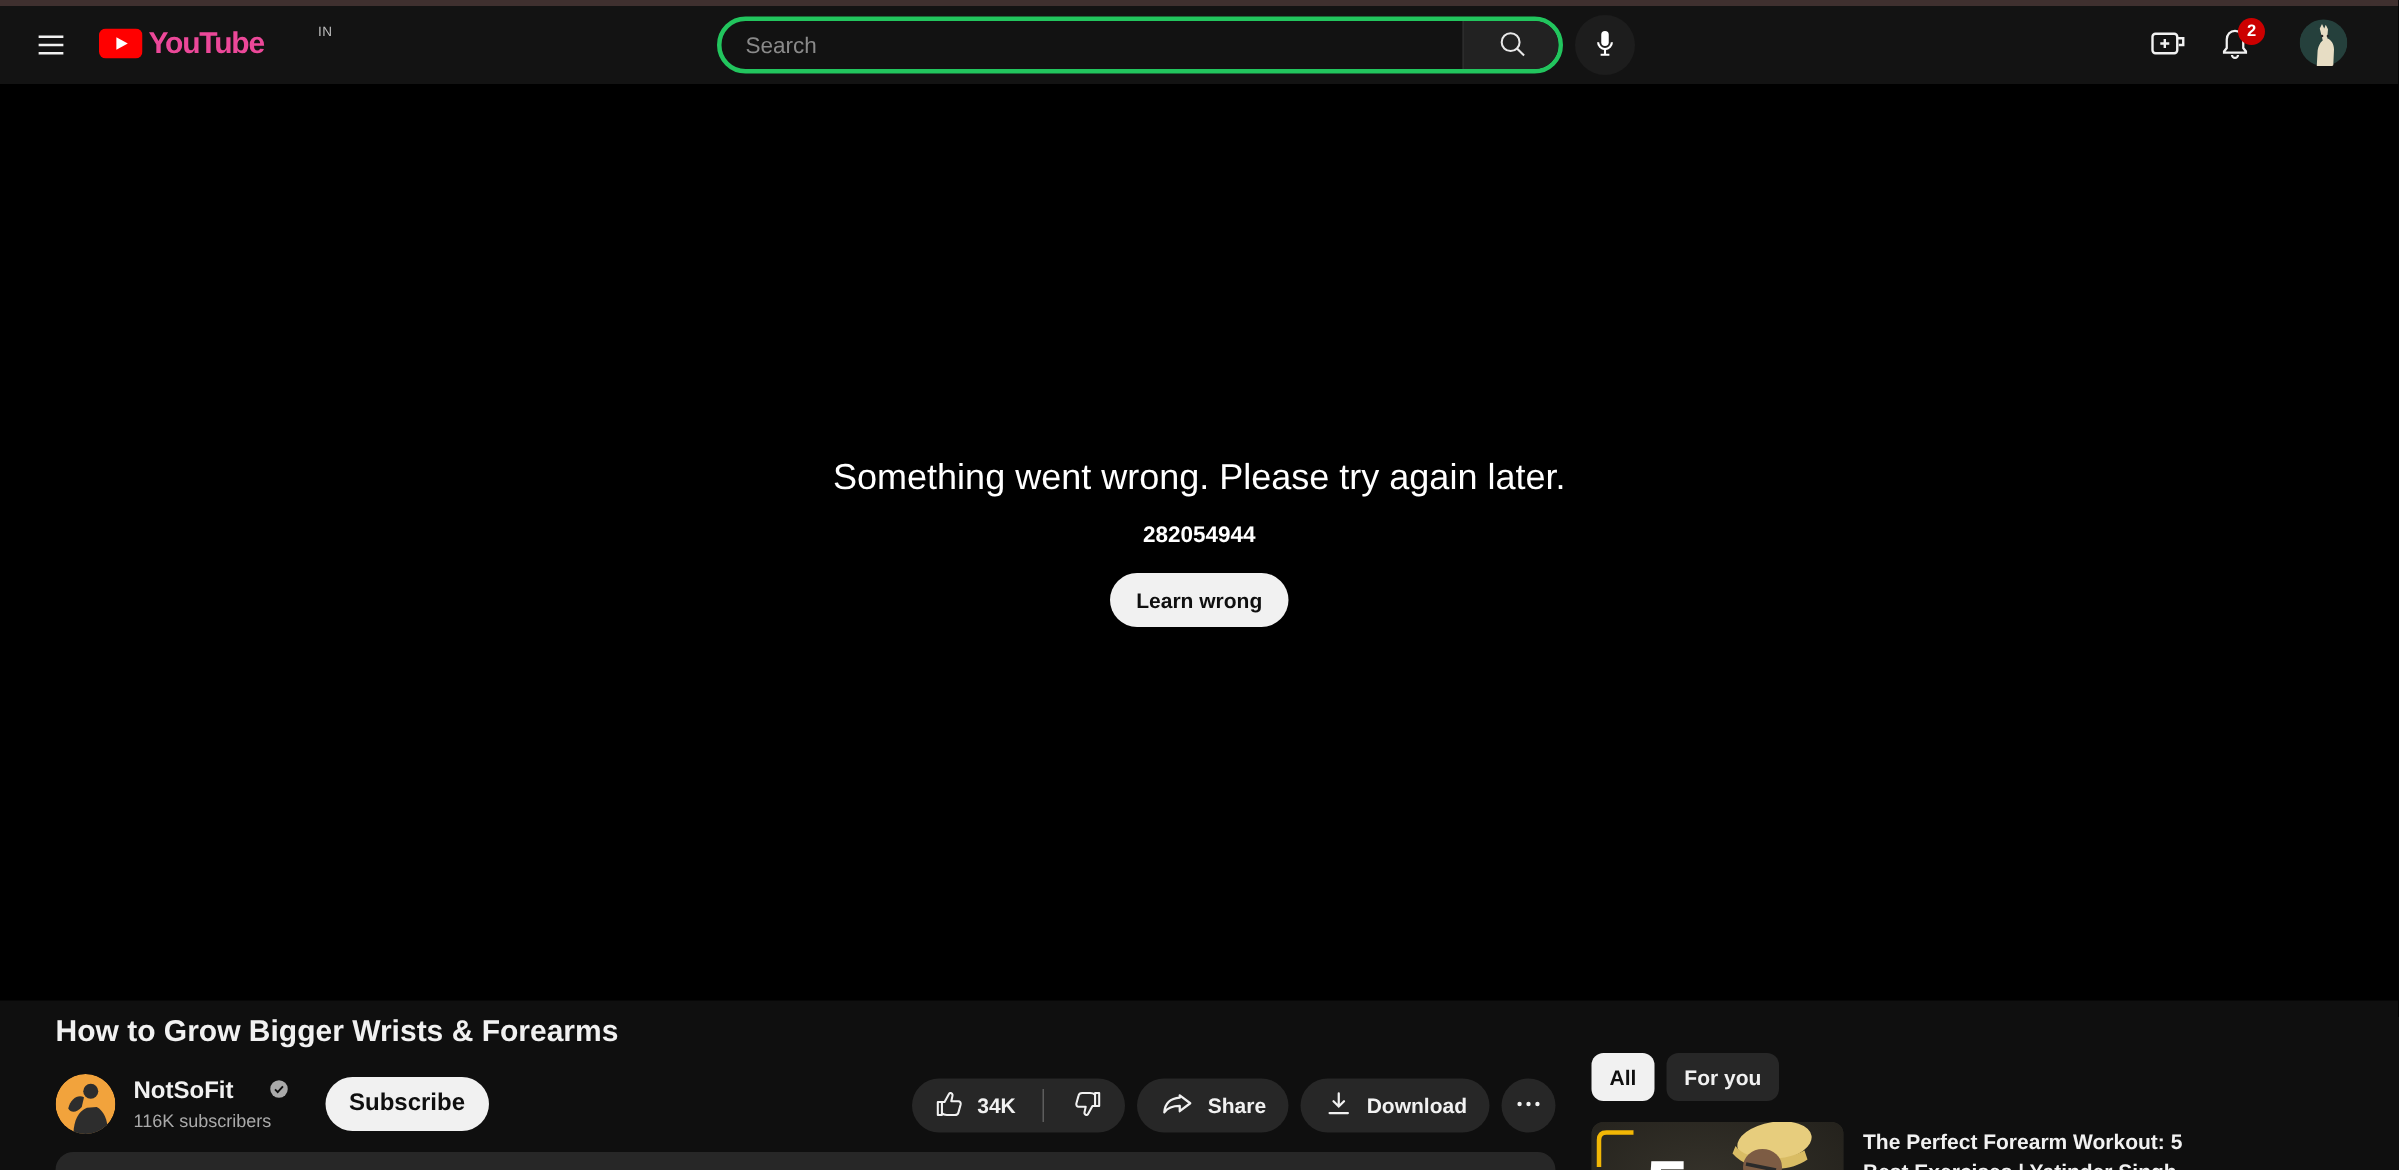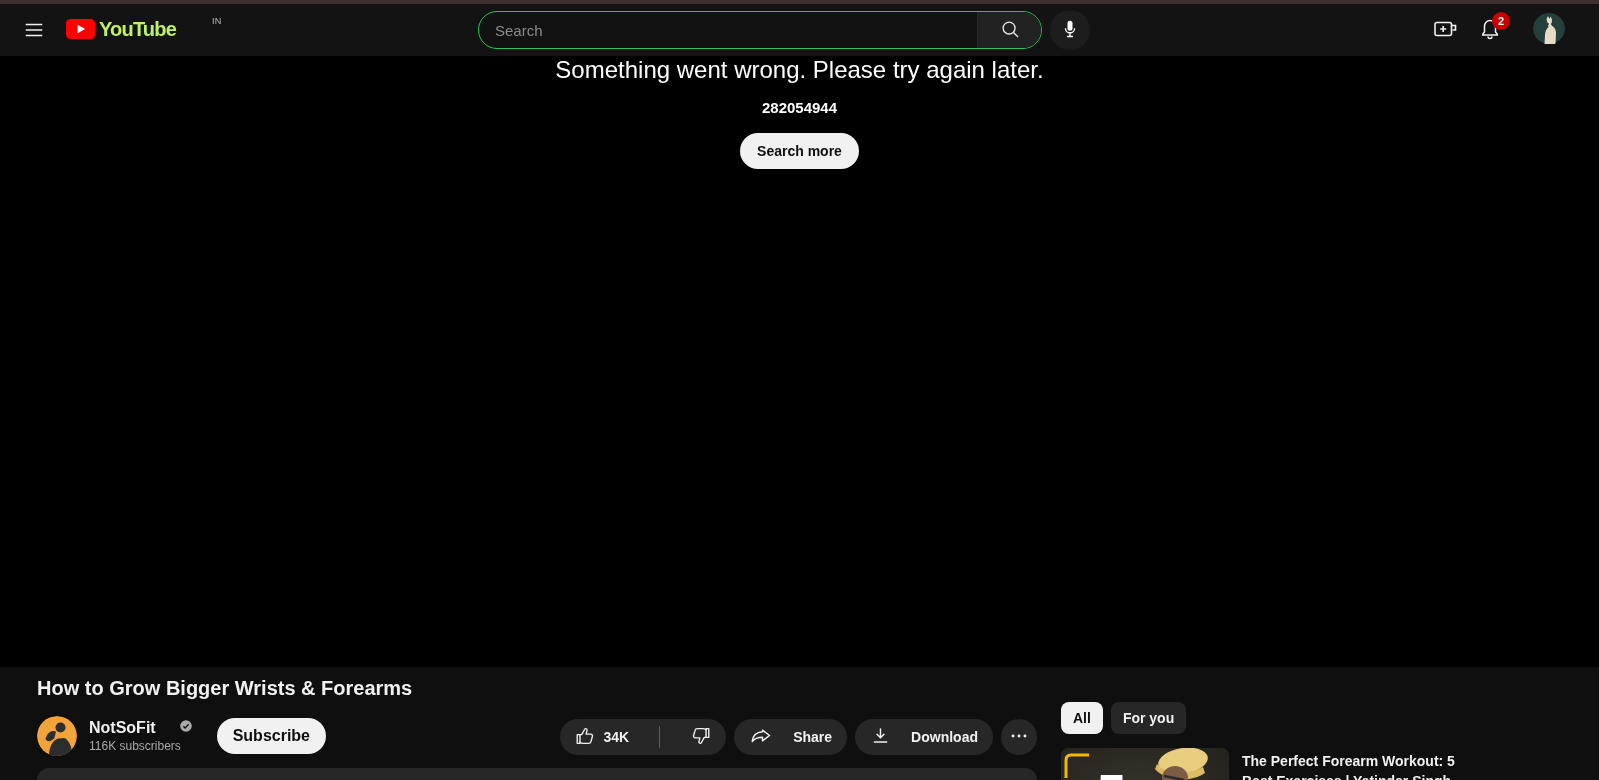--- a/index.html
+++ b/index.html
@@ -8,59 +8,59 @@
     position:relative; width:1599px; height:780px; overflow:hidden;
     background:#0f0f0f; font-family:"Liberation Sans", sans-serif; color:#f1f1f1;
   }
   .top-strip { position:absolute; top:0; left:0; width:100%; height:4px; background:#3f302f; }
 
   
   .header { position:absolute; top:4px; left:0; width:100%; height:52px; background:#131313; }
   .icon-btn { position:absolute; background:none; border:none; cursor:pointer; display:flex; align-items:center; justify-content:center; }
   .hamburger { left:22px; top:15px; width:24px; height:24px; }
   .logo { position:absolute; left:66px; top:15px; display:flex; align-items:flex-start; cursor:pointer; }
-  .logo .wordmark { font-size:20px; font-weight:700; letter-spacing:-0.8px; color:#bef264; line-height:21px; margin-left:4px; }
+  .logo .wordmark { font-size:20px; font-weight:700; letter-spacing:-0.8px; color:#ec4899; line-height:21px; margin-left:4px; }
   .logo .country { font-size:9px; color:#bdbdbd; margin-left:3px; margin-top:-3px; letter-spacing:0.3px;padding-left:33px; }
   .search-pill { position:absolute; left:478px; top:7px; width:564px; height:38px;
-    border:1px solid #22c55e; border-radius:19px; background:#121212; display:flex; overflow:hidden; }
+    border:3px solid #22c55e; border-radius:19px; background:#121212; display:flex; overflow:hidden; }
   .search-input { flex:1; background:transparent; border:none; outline:none; color:#f1f1f1;
     font-size:15px; padding:0 16px; font-family:"Liberation Sans", sans-serif; }
   .search-input::placeholder { color:#8a8a8a; }
   .search-btn { width:64px; height:100%; background:#222222; border:none; border-left:1px solid #2c2c2c;
     display:flex; align-items:center; justify-content:center; cursor:pointer; }
   .mic-btn { left:1050px; top:6px; width:40px; height:40px; border-radius:50%; background:#1d1d1d; }
   .create-btn { left:1432px; top:14px; width:28px; height:24px; }
   .bell-btn { left:1478px; top:14px; width:24px; height:24px; }
   .badge { position:absolute; left:14px; top:-6px; min-width:18px; height:18px; border-radius:9px;
     background:#cc0000; color:#fff; font-size:11px; font-weight:700; display:flex; align-items:center; justify-content:center; padding:0 4px; }
   .avatar-btn { left:1533px; top:9px; width:32px; height:32px; border-radius:50%; overflow:hidden; padding:0; }
 
   
   .player { position:absolute; top:56px; left:0; width:100%; height:611px; background:#000;
-    display:flex; flex-direction:column; align-items:center; }
+    display:flex; flex-direction:column; align-items:center; justify-content:center; }
   .err-msg { font-size:24px; font-weight:400; color:#fff; }
   .err-code { margin-top:15px; font-size:15px; font-weight:600; color:#fff; }
   .learn-more { margin-top:17px; height:36px; padding:0 17px; border:none; border-radius:18px;
     background:#f1f1f1; color:#0f0f0f; font-size:14px; font-weight:600; cursor:pointer; font-family:"Liberation Sans", sans-serif; }
 
   
   .below { position:absolute; top:667px; left:0; width:100%; height:130px;margin-left:13px; }
   .video-title { position:absolute; left:24px; top:8px; font-size:20px; font-weight:700; color:#f1f1f1; line-height:26px; }
   .channel-row { position:absolute; left:24px; top:49px; display:flex; align-items:center; }
   .ch-avatar { width:40px; height:40px; border-radius:50%; overflow:hidden; cursor:pointer; flex:none; }
   .ch-meta { margin-left:12px; margin-right:24px; }
   .ch-name-row { display:flex; align-items:center; gap:23px; cursor:pointer; }
   .ch-name { font-size:16px; font-weight:700; color:#f1f1f1; }
   .ch-subs { font-size:12px; color:#aaaaaa; margin-top:2px; }
   .subscribe-btn { height:36px; padding:0 16px; border:none; border-radius:18px; background:#f1f1f1;
     color:#0f0f0f; font-size:16px; font-weight:600; cursor:pointer; font-family:"Liberation Sans", sans-serif; }
 
   .actions-row { position:absolute; top:52px; right:575px; display:flex; align-items:center; gap:8px; }
   .pill { height:36px; border-radius:18px; background:#272727; color:#f1f1f1; display:flex; align-items:center;
-    font-size:14px; font-weight:600; border:none; cursor:pointer; font-family:"Liberation Sans", sans-serif; padding:0 15px; gap:20px; }
+    font-size:14px; font-weight:600; border:none; cursor:pointer; font-family:"Liberation Sans", sans-serif; padding:0 15px; gap:8px; }
   .like-pill { padding:0; }
   .seg { display:flex; align-items:center; gap:8px; background:none; border:none; color:#f1f1f1;
     font-size:14px; font-weight:600; height:36px; cursor:pointer; font-family:"Liberation Sans", sans-serif; }
   .seg.like { padding:0 10px 0 14px; }
   .seg.dislike { padding:0 14px 0 10px; }
   .v-div { width:1px; height:22px; background:rgba(255,255,255,0.25); }
   .more-btn { width:36px; height:36px; border-radius:50%; background:#272727; border:none; cursor:pointer;
     display:flex; align-items:center; justify-content:center; }
   .desc-box { position:absolute; left:24px; top:101px; width:1000px; height:60px; border-radius:12px;
     background:#272727; cursor:pointer; }
@@ -154,21 +154,21 @@
             <circle cx="15" cy="12" r="0.9" fill="#2a2a2a"></circle>
             <circle cx="19" cy="12" r="0.9" fill="#2a2a2a"></circle>
           </svg>
       </span>
     </button>
   </div>
 
   <div class="player">
     <div class="err-msg">Something went wrong. Please try again later.</div>
     <div class="err-code">282054944</div>
-    <button class="learn-more">Search more</button>
+    <button class="learn-more">Learn wrong</button>
   </div>
 
   <div class="below">
     <div class="video-title">How to Grow Bigger Wrists &amp; Forearms</div>
 
     <div class="channel-row">
       <div class="ch-avatar">
         <svg width="40" height="40" viewBox="0 0 40 40">
             <circle cx="20" cy="20" r="20" fill="#f2a33c"></circle>
             <g fill="#2d2d2d">

